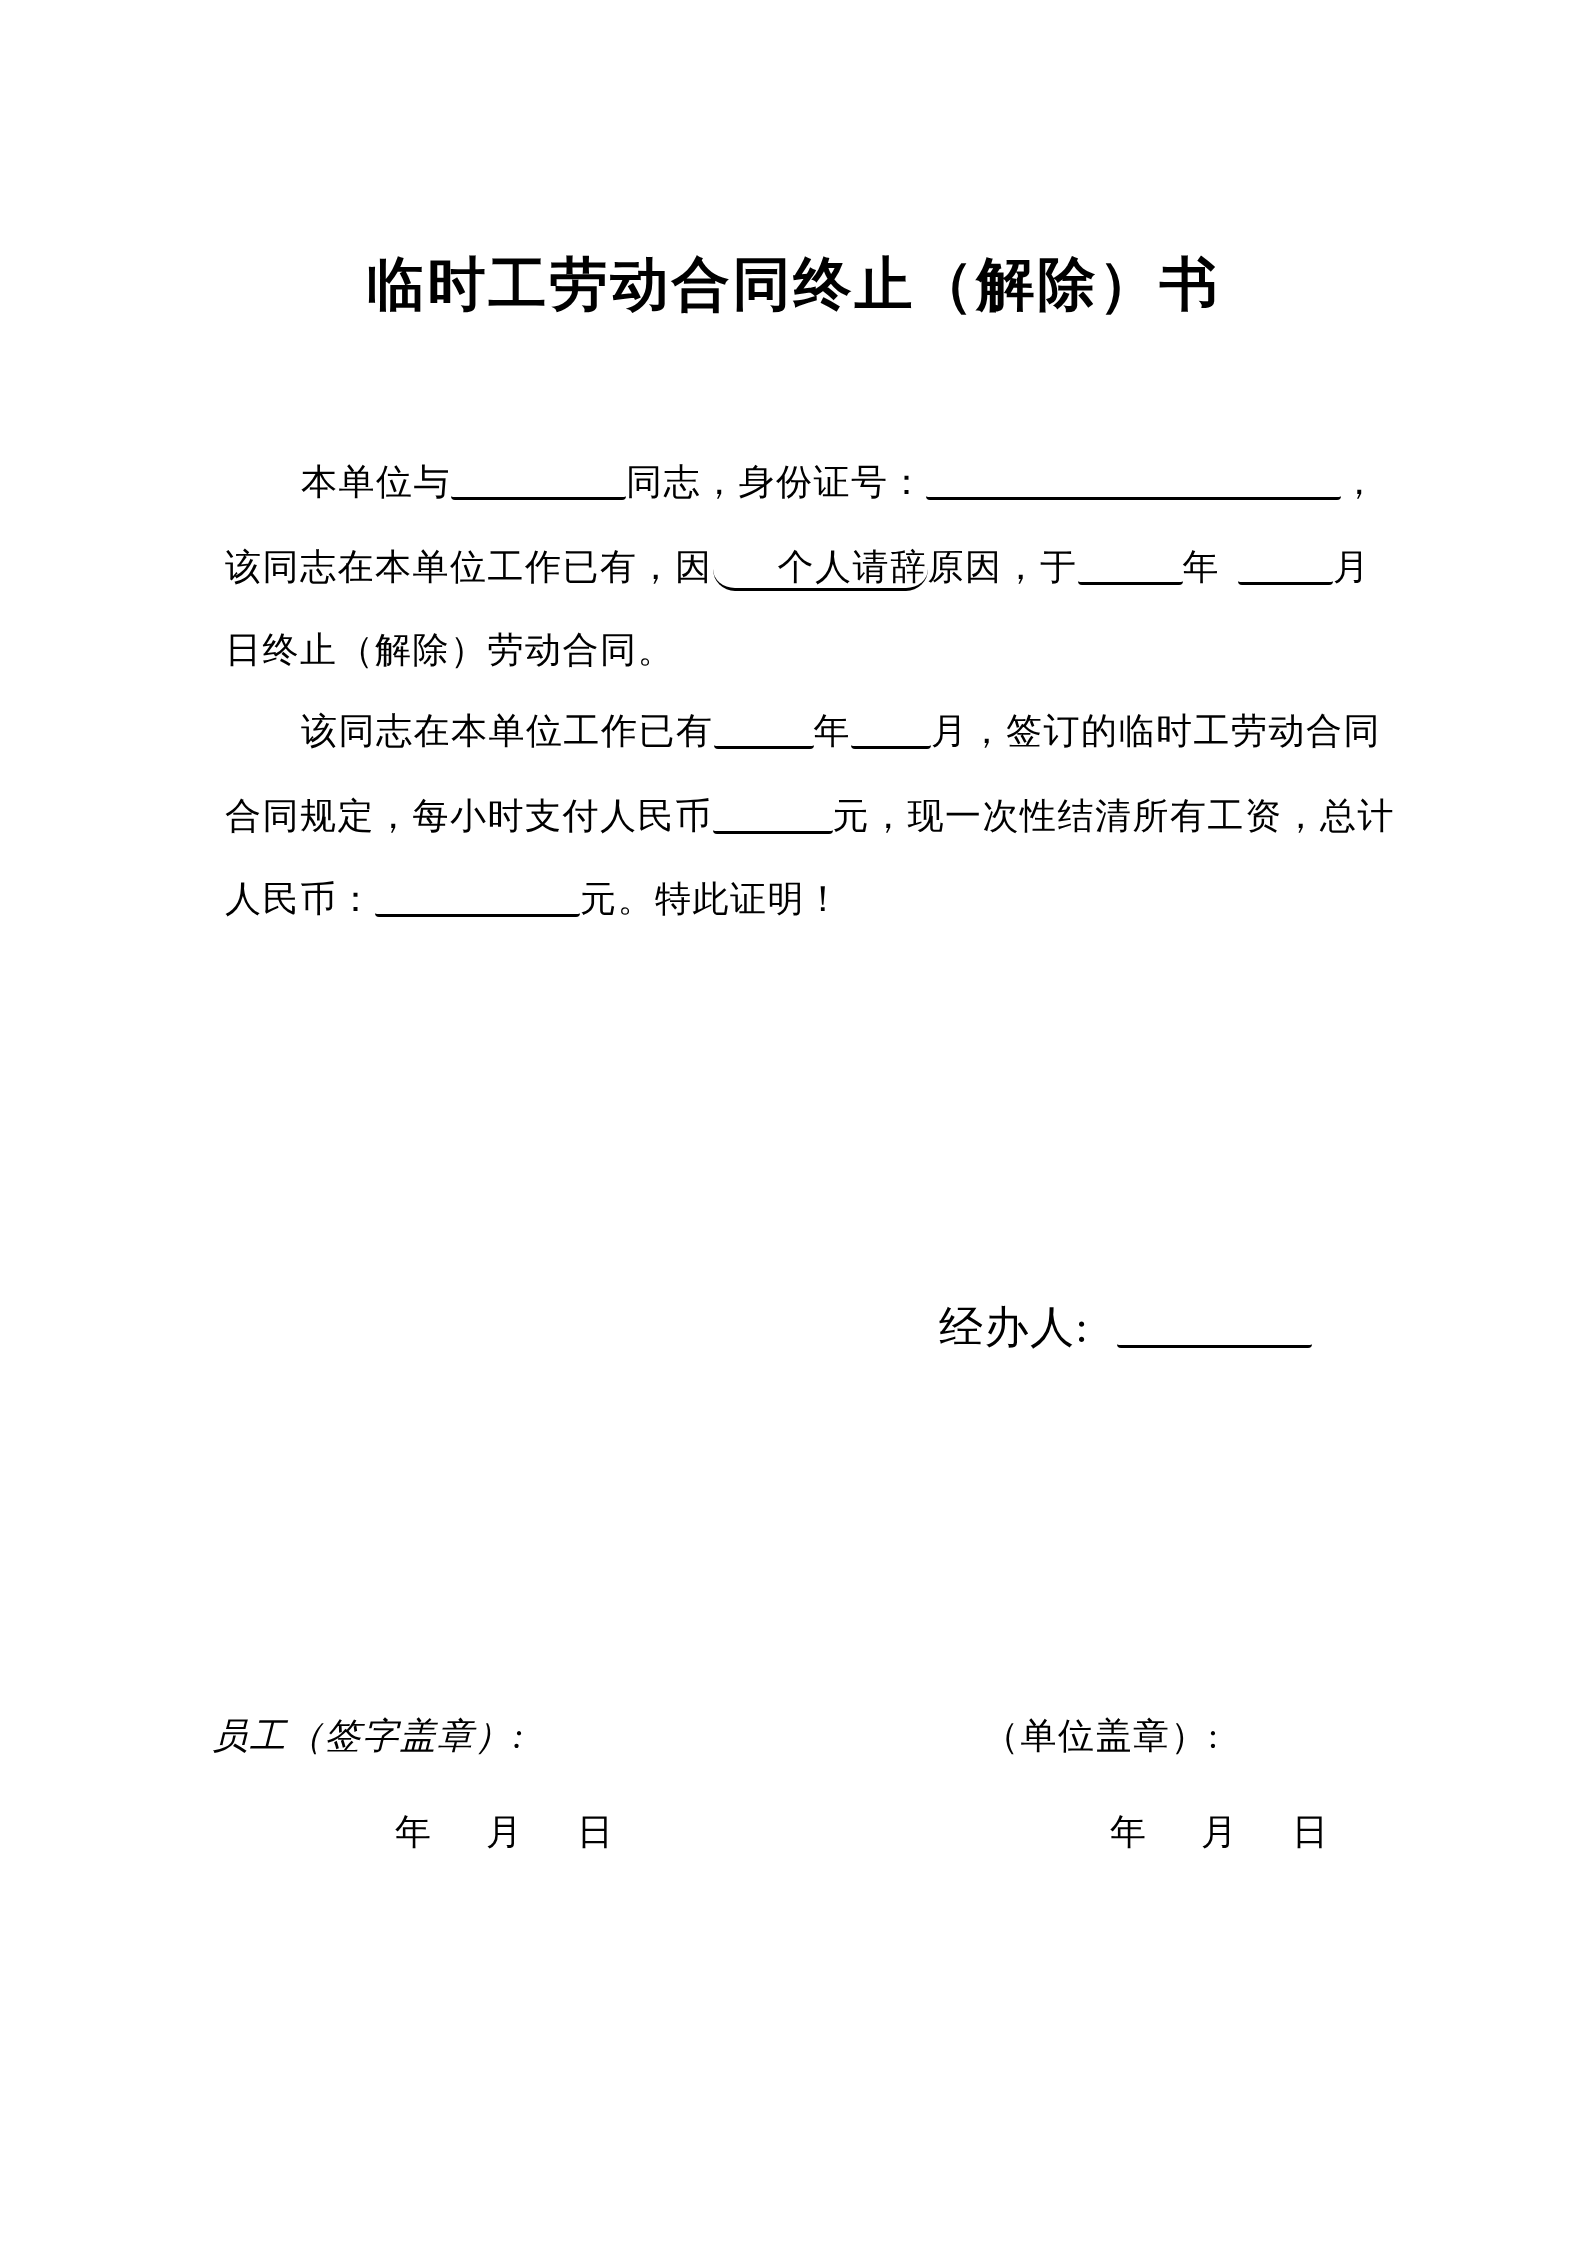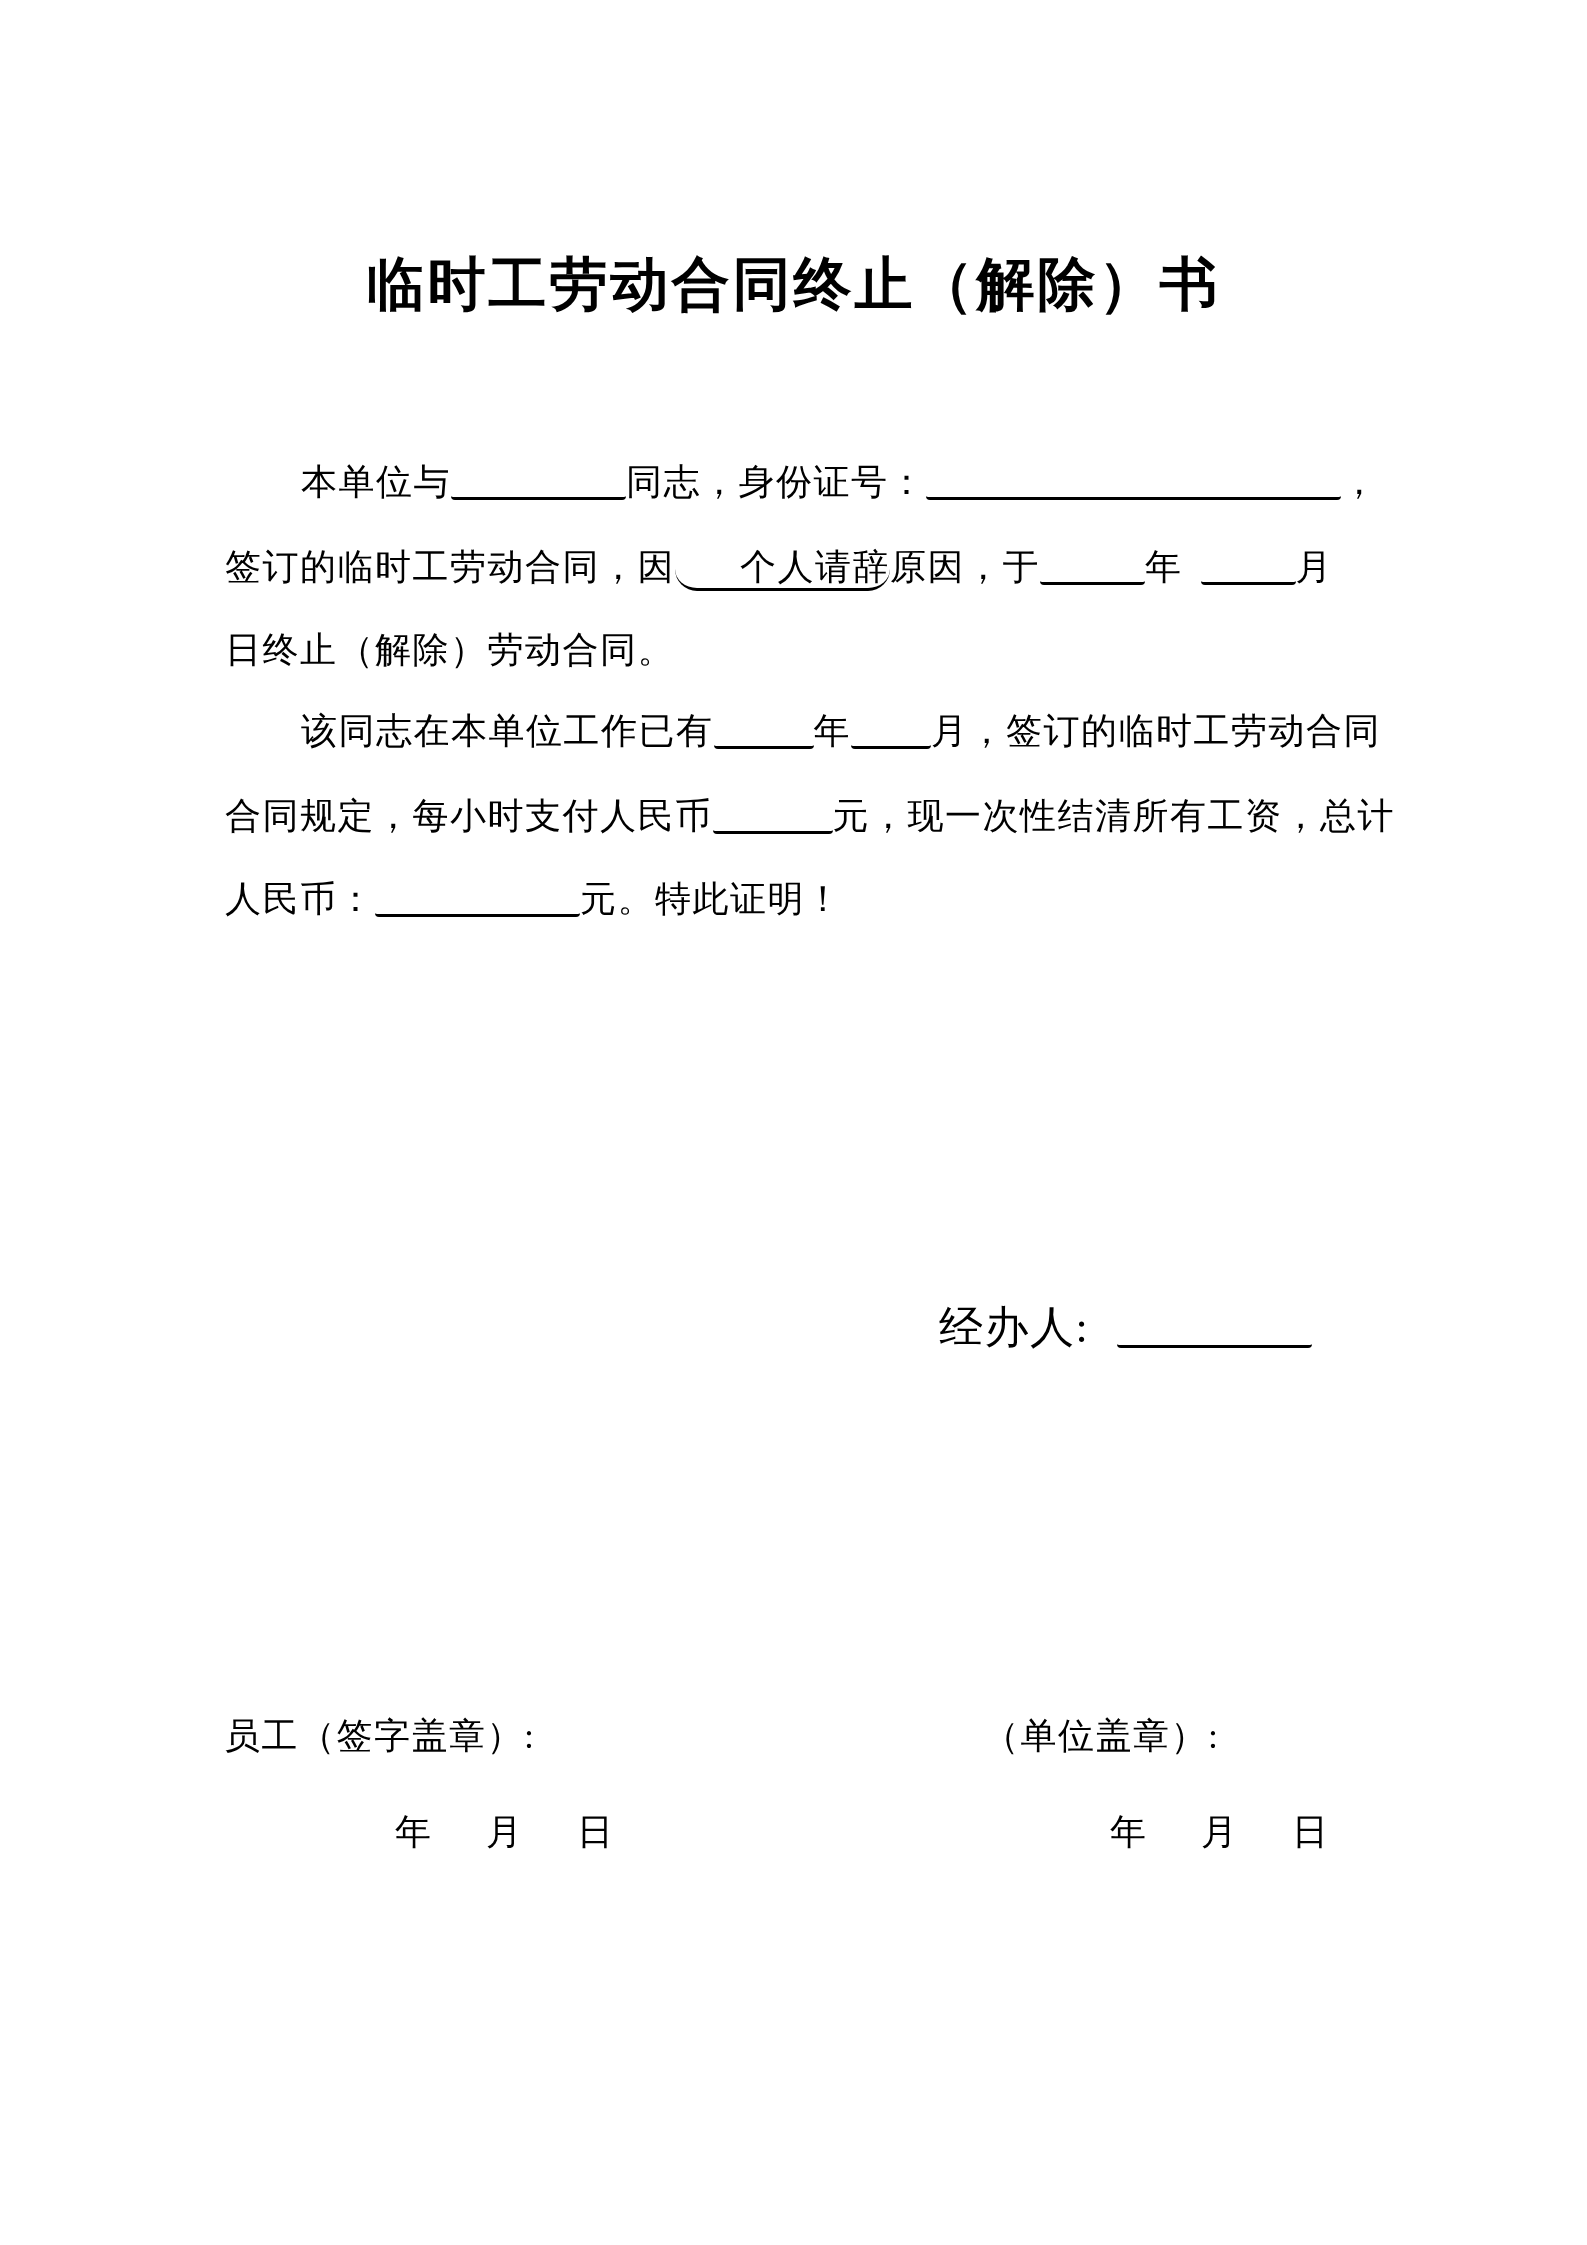--- a/index.html
+++ b/index.html
@@ -76,21 +76,21 @@
 
   .sig-row {
     position: absolute;
     top: 1712px;
     left: 0;
     width: 100%;
     font-size: 36px;
     letter-spacing: 1.5px;
     white-space: nowrap;
   }
-  .sig-employee { position: absolute; left: 224px; top: 0; }
+  .sig-employee { position: absolute; left: 212px; top: 0; font-style: italic; }
   .sig-company  { position: absolute; left: 983px; top: 0; }
 
   .date-row {
     position: absolute;
     top: 1808px;
     left: 0;
     width: 100%;
     font-size: 36px;
     white-space: nowrap;
   }
@@ -107,21 +107,21 @@
 
   <h1 class="doc-title">临时工劳动合同终止（解除）书</h1>
 
   <div class="body-block">
 
     <div class="line indent">
       <span>本单位与</span><span class="blank w175"></span><span>同志，身份证号：</span><span class="blank w415"></span><span>，</span>
     </div>
 
     <div class="line">
-      <span>签订的临时工劳动合同，因</span><span class="blank filled w215">个人请辞</span><span>原因，于</span><span class="blank w105"></span><span>年</span><span class="blank w95 gap-l"></span><span>月</span>
+      <span>该同志在本单位工作已有，因</span><span class="blank filled w215">个人请辞</span><span>原因，于</span><span class="blank w105"></span><span>年</span><span class="blank w95 gap-l"></span><span>月</span>
     </div>
 
     <div class="line">
       <span>日终止（解除）劳动合同。</span>
     </div>
 
     <div class="line indent">
       <span>该同志在本单位工作已有</span><span class="blank w100"></span><span>年</span><span class="blank w80"></span><span>月，签订的临时工劳动合同</span>
     </div>
 

